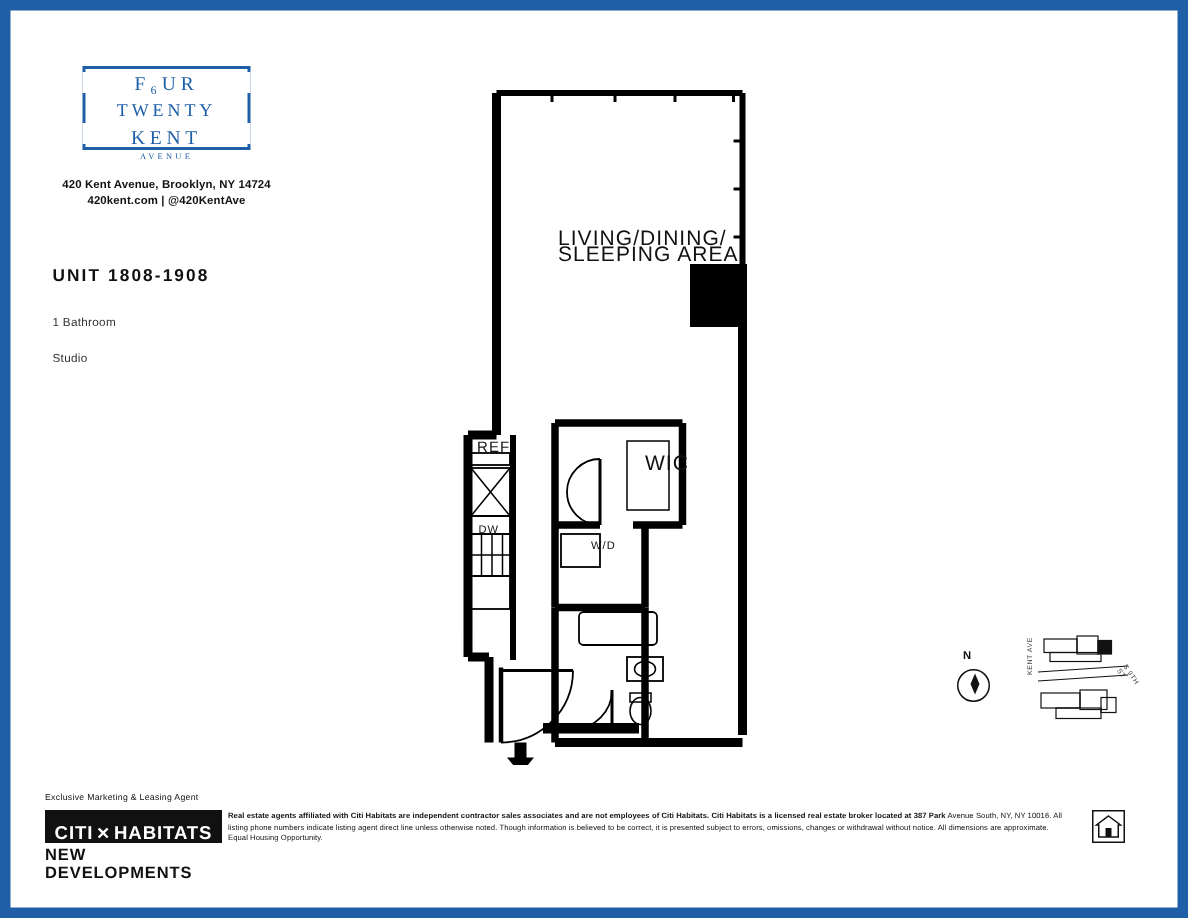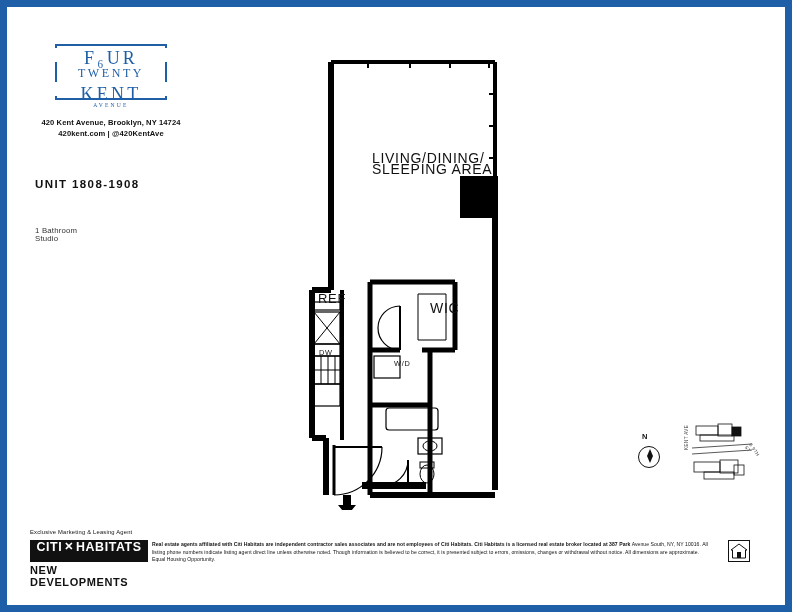--- a/index.html
+++ b/index.html
@@ -56,21 +56,21 @@
   }
   .logo-notch.tl { left: -2px; top: 2px; width: 26px; height: 14px; }
   .logo-notch.tr { right: -2px; top: 2px; width: 26px; height: 14px; }
   .logo-notch.bl { left: -2px; bottom: 2px; width: 26px; height: 14px; }
   .logo-notch.br { right: -2px; bottom: 2px; width: 26px; height: 14px; }
   .logo-text {
     position: absolute;
     width: 112px;
     text-align: center;
     color: #1e5fa8;
-    font-size: 18px;
+    font-size: 13px;
     letter-spacing: 3.2px;
     font-family: "Liberation Serif", serif;
   }
   .logo-line1 { top: 12px; }
   .logo-line2 { top: 30px; font-size: 12px; letter-spacing: 2.6px; }
   .logo-line3 { top: 48px; }
   .logo-sub {
     position: absolute;
     top: 66px;
     width: 112px;
@@ -106,41 +106,41 @@
     letter-spacing: 1.4px;
   }
   .unit-line {
     position: absolute;
     left: 35px;
     color: #333333;
     font-size: 7.8px;
     letter-spacing: 0.2px;
   }
   .unit-line.l1 { top: 198px; margin-top: 36px; }
-  .unit-line.l2 { top: 226px; text-align: center; }
+  .unit-line.l2 { top: 210px; text-align: center; }
 
   
   .plan {
     position: absolute;
     left: 290px;
     top: 50px;
     width: 240px;
     height: 460px;
   }
   .plan svg { display: block; }
   .room-label {
     position: absolute;
     color: #111111;
     font-size: 14px;
     letter-spacing: 0.7px;
     line-height: 11px;
   }
   .lbl-living { left: 82px; top: 103px; }
   .lbl-wic { left: 140px; top: 253px; text-align: center; }
-  .lbl-ref { left: 28px; top: 243px; font-size: 13px; }
+  .lbl-ref { left: 28px; top: 243px; font-size: 10px; }
   .lbl-dw { left: 29px; top: 297px; font-size: 7.4px; }
   .lbl-wd { left: 104px; top: 308px; font-size: 7.4px; }
 
   
   .compass {
     position: absolute;
     left: 636px;
     top: 432px;
     width: 42px;
     height: 48px;
@@ -213,21 +213,21 @@
     position: absolute;
     left: 0; top: 0;
     width: 118px;
     height: 22px;
     background: #111111;
     color: #ffffff;
     font-size: 12.4px;
     font-weight: bold;
     letter-spacing: 0.6px;
     display: flex;
-    align-items: flex-start;
+    align-items: flex-end;
     justify-content: center;
   }
   .ch-x {
     display: inline-block;
     margin: 0 2px;
     font-size: 11px;
   }
   .ch-sub {
     position: absolute;
     left: 0; top: 24px;

